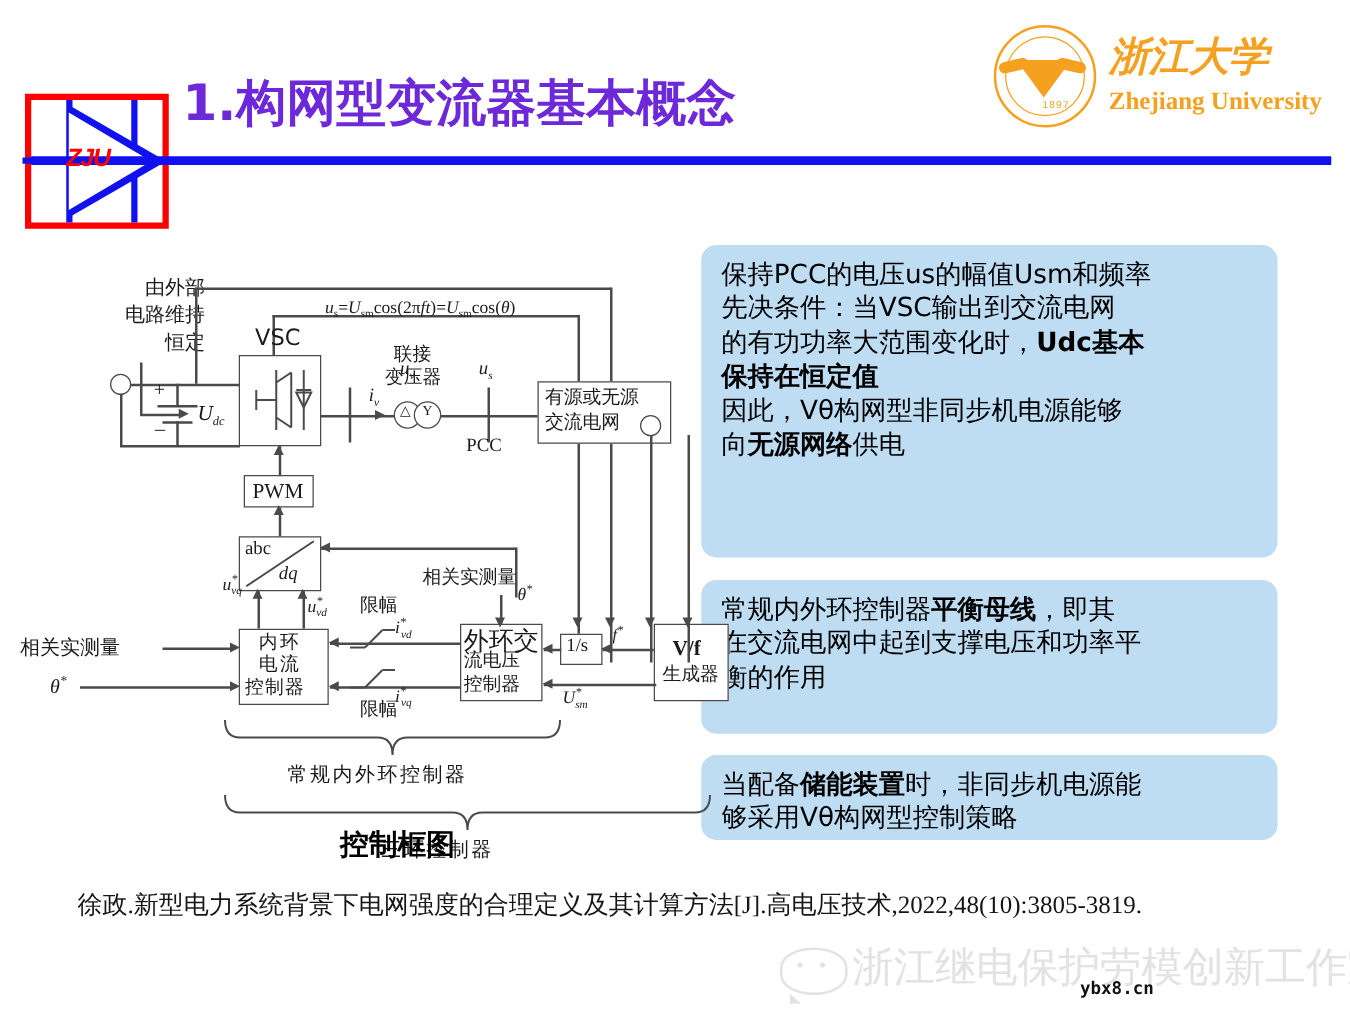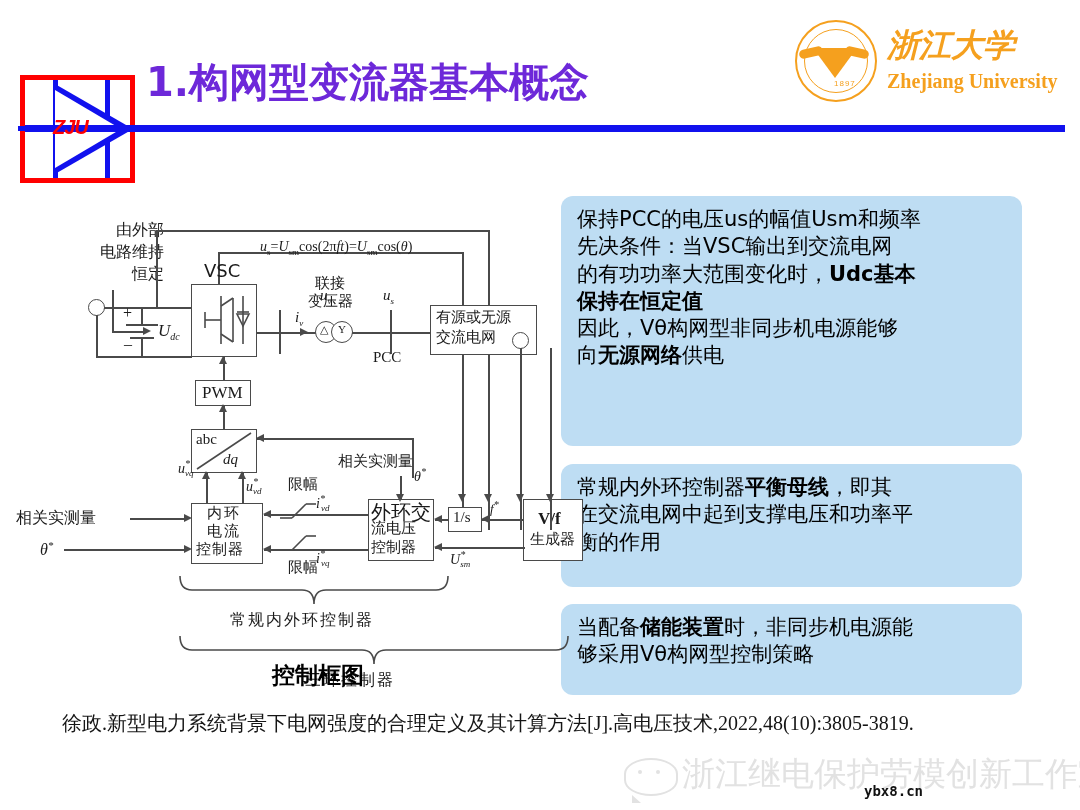--- a/index.html
+++ b/index.html
@@ -64,21 +64,21 @@
   
   .note{
     position:absolute;background:#BEDDF3;border-radius:12px;
     padding:10px 14px 10px 16px;box-sizing:border-box;
     font-family:"DejaVu Sans","Liberation Sans",sans-serif;
     font-size:21px;line-height:1.30;color:#000;
   }
   .note b{font-weight:bold;}
   #note-1{left:561px;top:196px;width:461px;height:250px;}
   #note-2{left:561px;top:464px;width:461px;height:123px;}
-  #note-3{left:561px;top:604px;width:461px;height:91px;}
+  #note-3{left:561px;top:604px;width:461px;height:68px;}
 
   
   #diagram{position:absolute;left:60px;top:222px;width:485px;height:470px;}
   #diagram .ln{position:absolute;background:#4a4a4a;}
   #diagram .h{height:1.6px;}
   #diagram .v{width:1.6px;}
   #diagram .bx{position:absolute;border:1.6px solid #4a4a4a;background:#fff;box-sizing:border-box;}
   #diagram .lbl{
     position:absolute;font-family:"Liberation Serif","DejaVu Serif",serif;
     color:#1a1a1a;white-space:nowrap;line-height:1.05;

